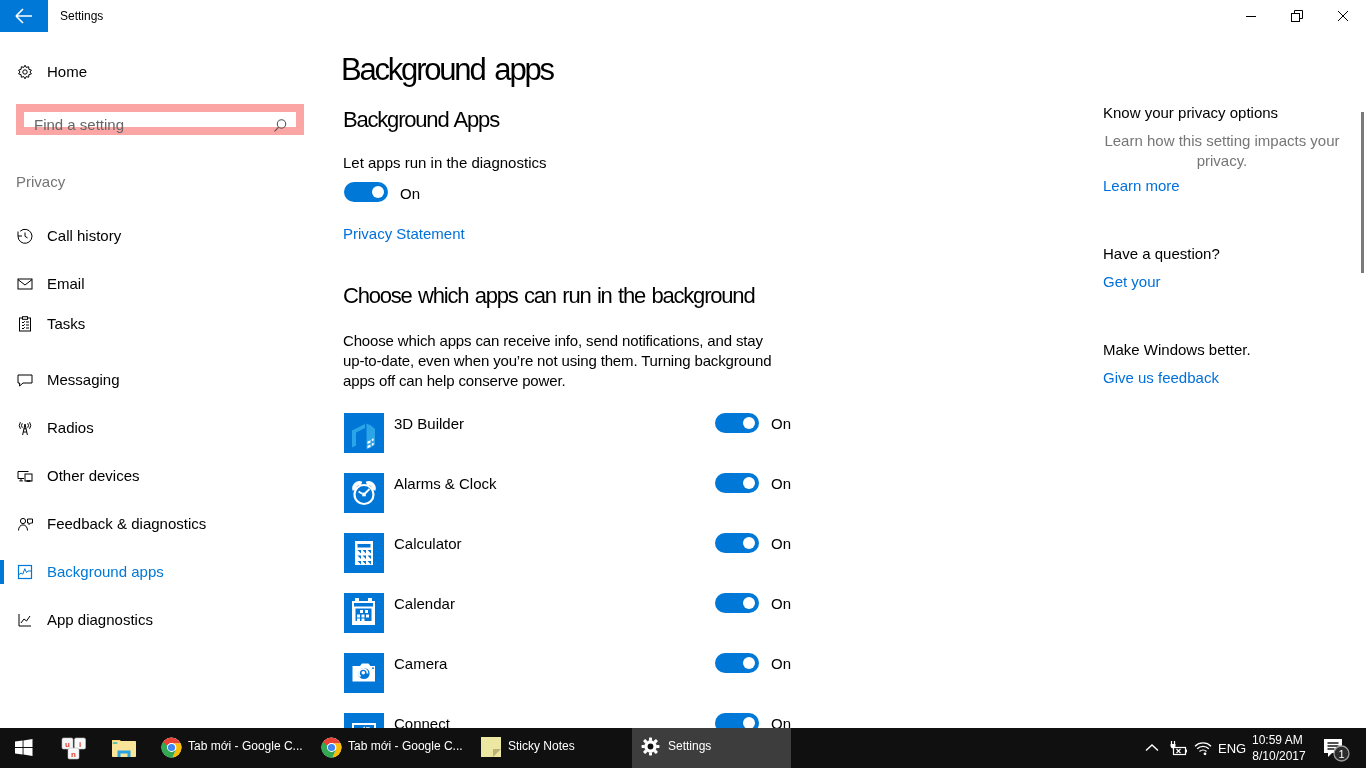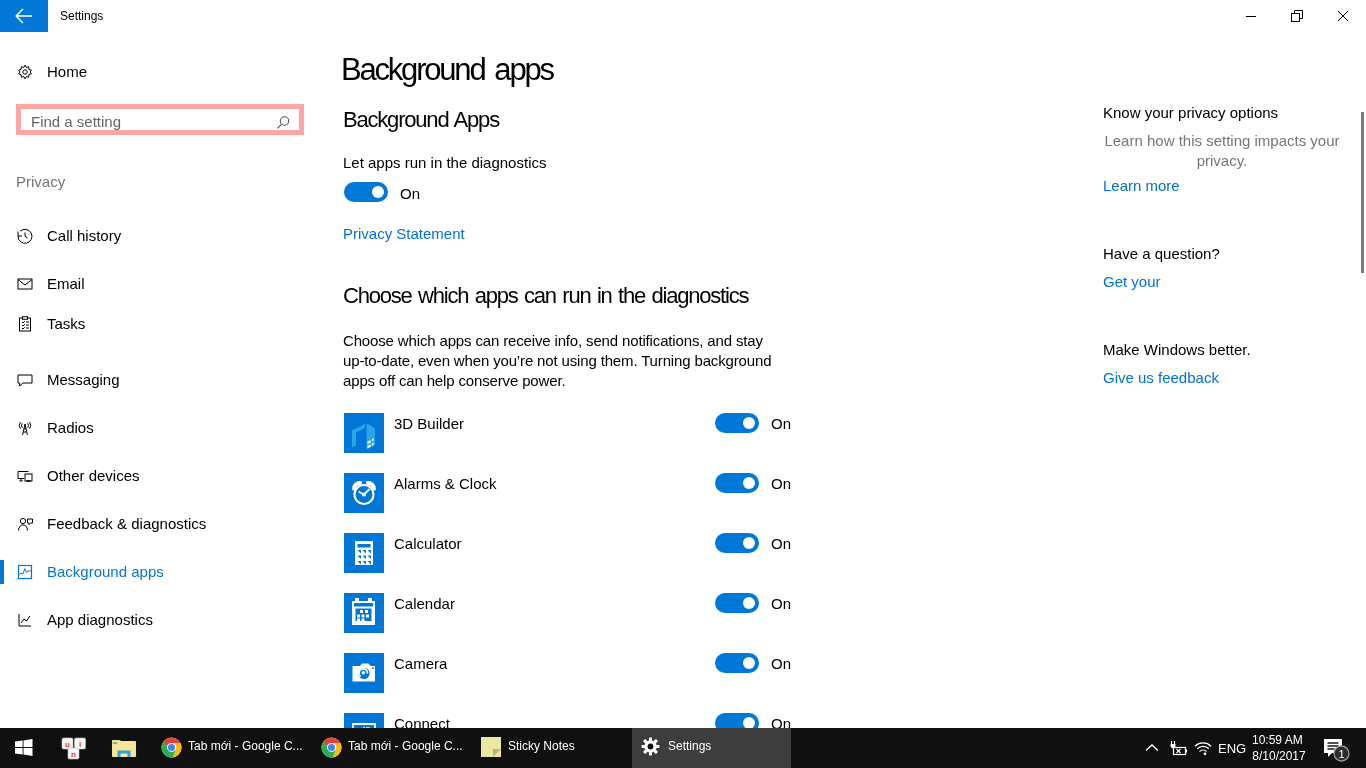--- a/index.html
+++ b/index.html
@@ -8,21 +8,21 @@
 .abs { position:absolute; }
 #page { position:absolute; left:0; top:0; width:1366px; height:728px; overflow:hidden; background:#fff; }
 
 #back { left:0; top:0; width:48px; height:32px; background:#0078d7; }
 #apptitle { left:60px; top:0; height:32px; line-height:32px; font-size:12px; color:#000; }
 
 .navrow { left:0; width:340px; height:40px; }
 .navrow .ic { position:absolute; left:17px; top:12px; width:16px; height:16px; }
 .navrow .lbl { position:absolute; left:47px; top:0; height:40px; line-height:40px; font-size:15px; color:#000; }
 #selbar { left:0; top:560px; width:4px; height:24px; background:#0078d7; }
-#searchbox { left:16px; top:104px; width:288px; height:31px; border:5px solid #fca5a5; background:#fff; }
+#searchbox { left:16px; top:104px; width:288px; height:31px; border:8px solid #fca5a5; background:#fff; }
 #searchbox .ph { position:absolute; left:10px; top:0; height:25px; line-height:25px; font-size:15px; color:#666; }
 #privlbl { left:16px; top:173px; font-size:15px; color:#757575; }
 
 .blue { color:#0070da !important; }
 h1.pagetitle { position:absolute; left:341px; top:52px; font-size:31px; font-weight:normal; color:#000; letter-spacing:-2.2px; word-spacing:3.5px; line-height:36px; }
 .h2 { position:absolute; left:343px; font-size:22px; font-weight:normal; color:#000; letter-spacing:-1.2px; word-spacing:1.5px; line-height:26px; }
 .body15 { position:absolute; font-size:15px; color:#000; }
 .toggle { position:absolute; width:44px; height:20px; border-radius:10px; background:#0078d7; }
 .toggle .knob { position:absolute; right:4px; top:4px; width:12px; height:12px; border-radius:50%; background:#fff; }
 .appicon { position:absolute; left:344px; width:40px; height:40px; }
@@ -163,21 +163,21 @@
   <div class="abs" id="selbar"></div>
 
   <h1 class="pagetitle">Background apps</h1>
   <div class="h2" style="top:107px">Background Apps</div>
   <div class="body15" style="left:343px; top:154px">Let apps run in the diagnostics</div>
   <div class="toggle" style="left:344px; top:182px">
       <div class="knob"></div>
     </div>
   <div class="body15" style="left:400px; top:185px">On</div>
   <div class="body15 blue" style="left:343px; top:225px">Privacy Statement</div>
-  <div class="h2" style="top:283px">Choose which apps can run in the diagnostics</div>
+  <div class="h2" style="top:283px">Choose which apps can run in the background</div>
   <div class="body15" style="left:343px; top:331px; line-height:20px; letter-spacing:-0.15px; white-space:nowrap">Choose which apps can receive info, send notifications, and stay<br>up-to-date, even when you’re not using them. Turning background<br>apps off can help conserve power.</div>
   <div id="applist">
       <svg class="appicon" style="top:413px" viewBox="0 0 40 40">
         <rect width="40" height="40" fill="#0077d7"></rect>
         <path d="M8 17.5 L21 11 L21 15 L12 19.5 L12 32.5 L8 34.5 Z" fill="#2ba4e8"></path>
         <path d="M22.5 10.5 L27 12.5 L27 34.5 L22.5 36.5 Z" fill="#2ba4e8"></path>
         <path d="M27 12.5 L31 16 L31 32 L27 34.5 Z" fill="#2ba4e8"></path>
         <path d="M23.5 28.5 l3-1.2 v2.4 l-3 1.2 Z M23.5 32.8 l3-1.2 v2.4 l-3 1.2 Z M27.8 26 l1.8-0.8 v2.2 l-1.8 0.8 Z M27.8 30.5 l1.8-0.8 v2.2 l-1.8 0.8 Z" fill="#fff"></path>
       </svg>
       <div class="body15" style="left:394px; top:415px">3D Builder</div>

